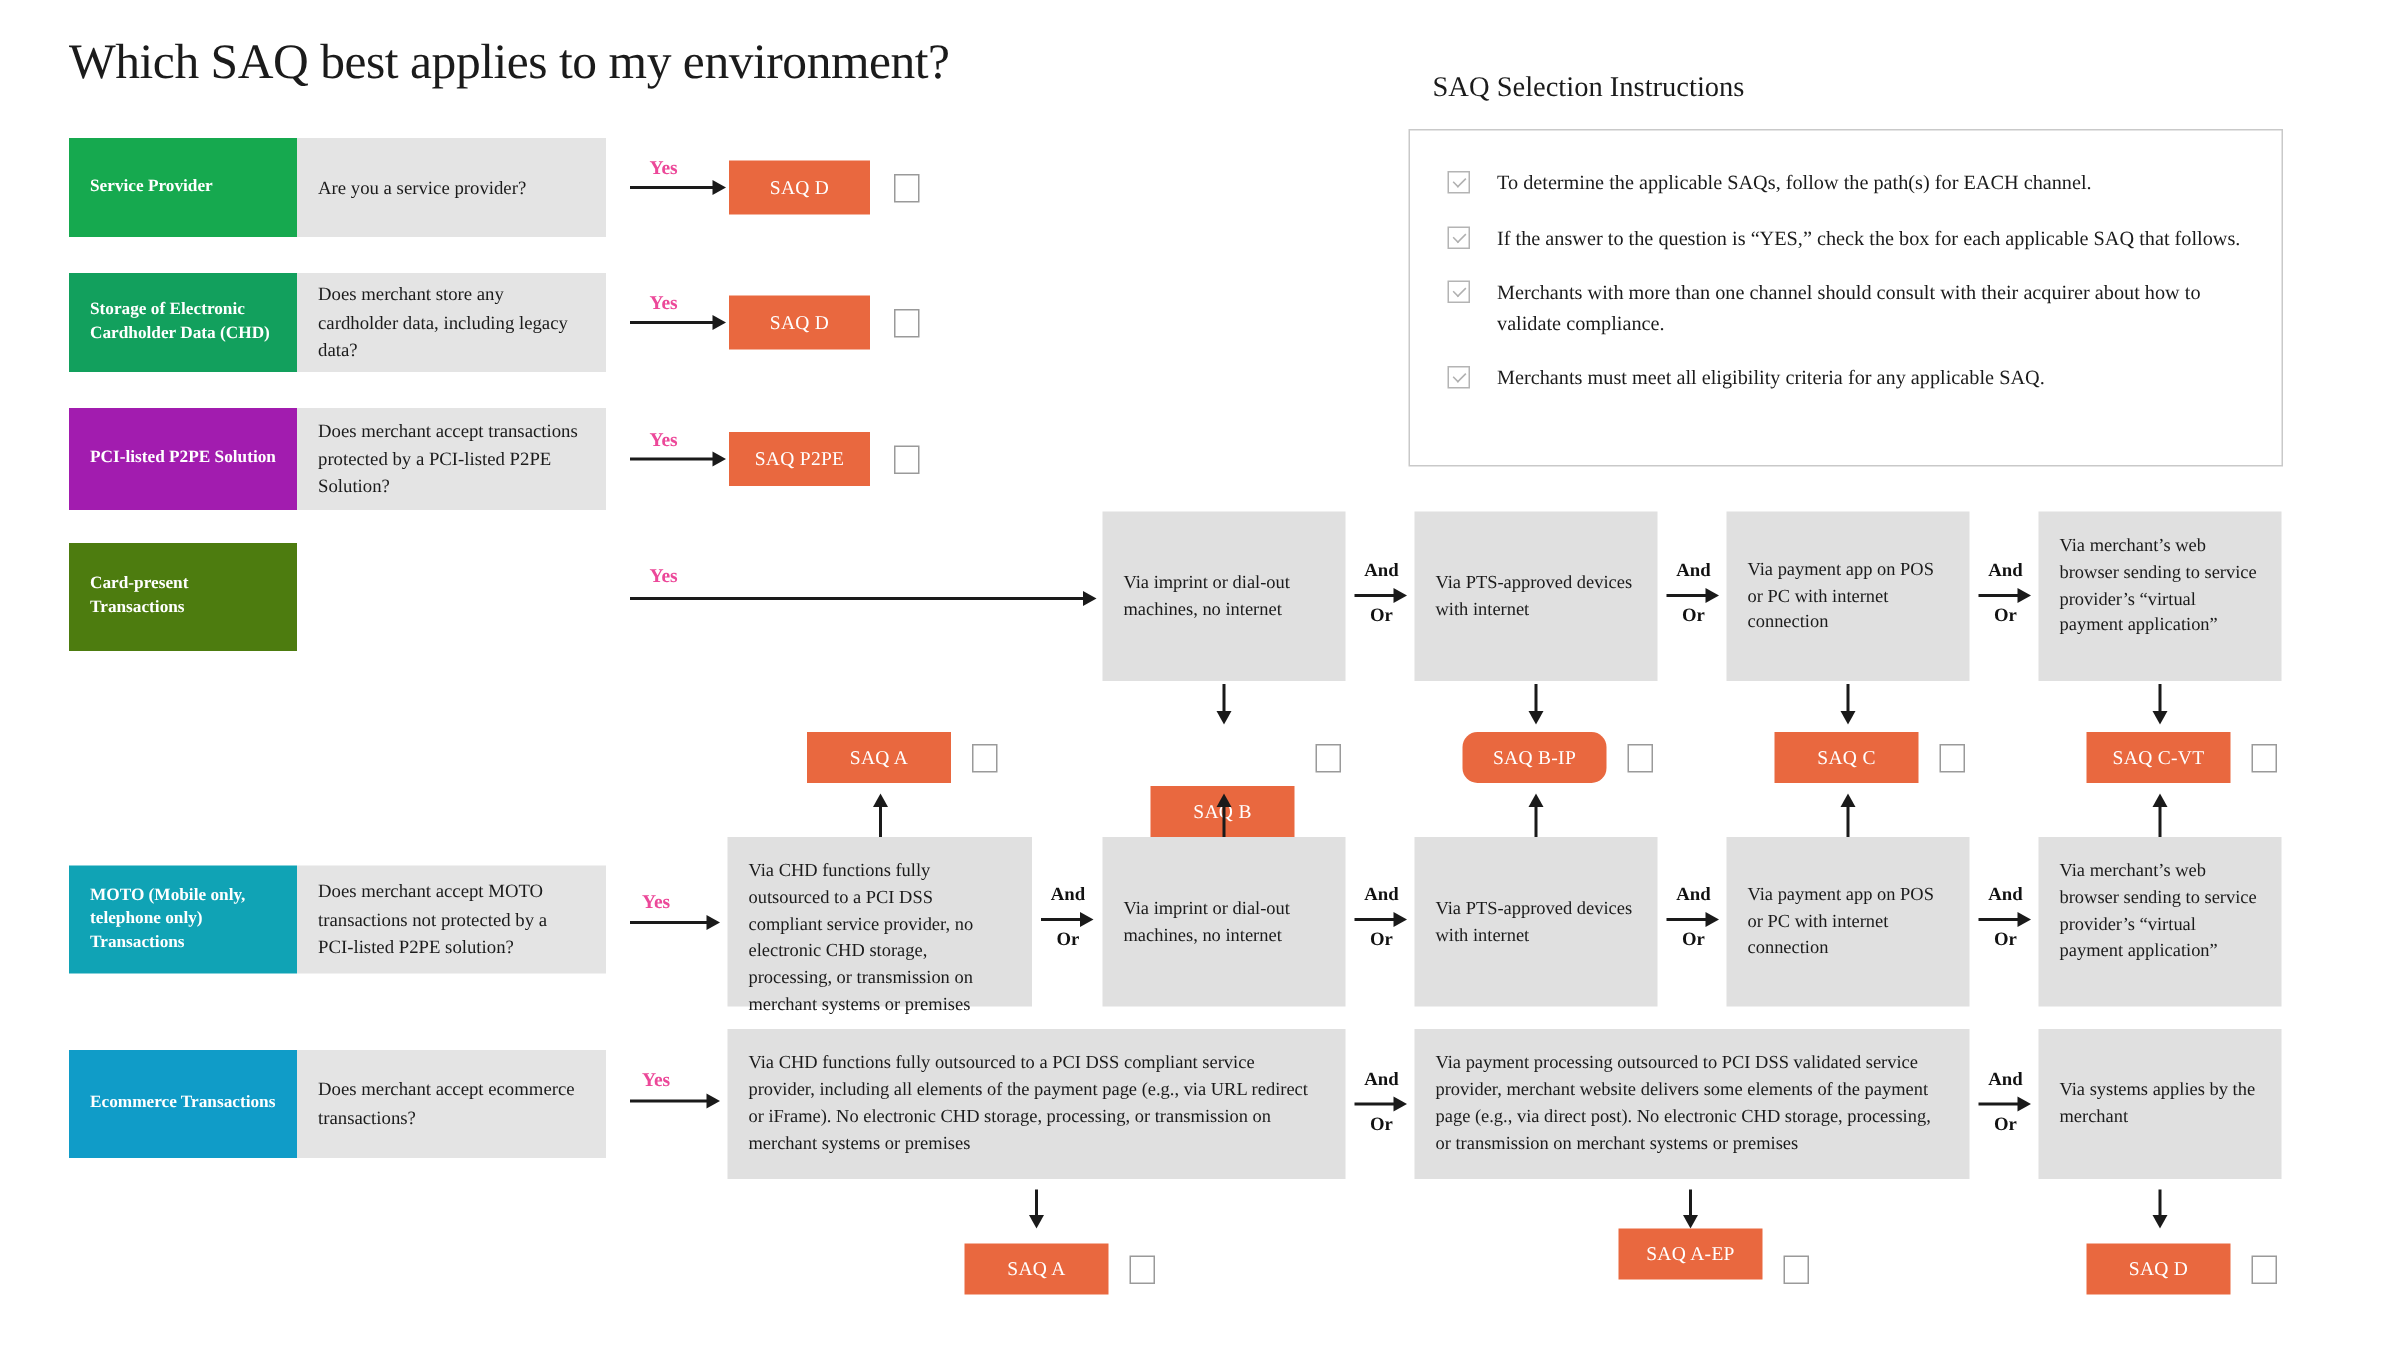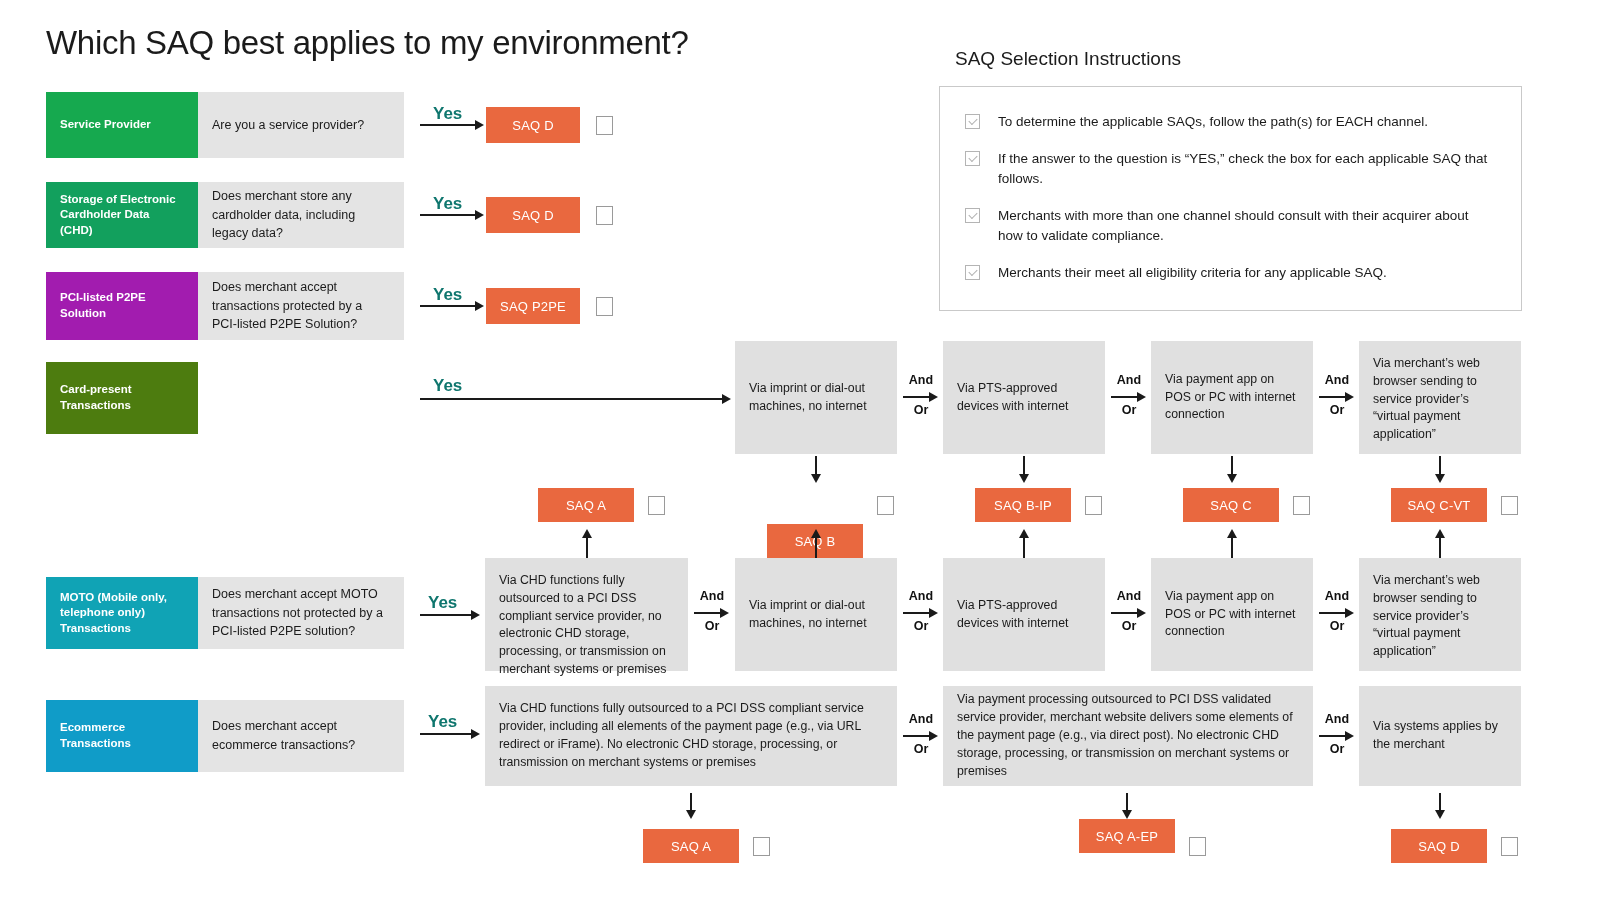--- a/index.html
+++ b/index.html
@@ -3,21 +3,21 @@
 <meta charset="utf-8">
 <style>
   * { box-sizing: border-box; margin: 0; padding: 0; }
   html, body {
     width: 1600px; height: 906px;
     background: #ffffff;
     font-family: "Liberation Sans", sans-serif;
     color: #1a1a1a;
     overflow: hidden;
   }
-  #stage { position: relative; width: 1355px; height: 906px; }
+  #stage { position: relative; width: 1355px; height: 906px; font-family: Liberation Serif, serif; }
 
   .page-title {
     position: absolute; left: 46px; top: 24px;
     font-size: 33px; font-weight: 400; letter-spacing: -0.3px;
     color: #1b1b1b; white-space: nowrap;
   }
 
   
   .instr-title {
     position: absolute; left: 955px; top: 48px;
@@ -70,21 +70,21 @@
 
   
   .gbox {
     position: absolute; background: #e0e0e0; color: #1b1b1b;
     font-size: 12.3px; line-height: 1.45;
     display: flex; align-items: center; padding: 0 14px;
   }
   .gbox.top { align-items: flex-start; padding-top: 14px; }
 
   
-  .yes-lbl { position: absolute; font-size: 17px; font-weight: bold; color: #0f766e; }
+  .yes-lbl { position: absolute; font-size: 13px; font-weight: bold; color: #ec4899; }
   .andor { position: absolute; font-size: 12.5px; font-weight: bold; color: #111; text-align: center; }
   .hline { position: absolute; height: 1.6px; background: #1a1a1a; }
   .vline { position: absolute; width: 1.6px; background: #1a1a1a; }
   .arrow-r {
     position: absolute; width: 0; height: 0;
     border-top: 5px solid transparent; border-bottom: 5px solid transparent;
     border-left: 9px solid #1a1a1a;
   }
   .arrow-d {
     position: absolute; width: 0; height: 0;
@@ -114,21 +114,21 @@
       <div class="instr-item">
         <span class="chk-sm"></span>
         <span class="instr-text">If the answer to the question is “YES,” check the box for each applicable SAQ that follows.</span>
       </div>
       <div class="instr-item">
         <span class="chk-sm"></span>
         <span class="instr-text">Merchants with more than one channel should consult with their acquirer about how to validate compliance.</span>
       </div>
       <div class="instr-item">
         <span class="chk-sm"></span>
-        <span class="instr-text">Merchants their meet all eligibility criteria for any applicable SAQ.</span>
+        <span class="instr-text">Merchants must meet all eligibility criteria for any applicable SAQ.</span>
       </div>
     </div>
   </div>
 
   <div class="qrow" style="top:92px; height:66px;border-radius:28px;">
     <div class="qlabel" style="background:#16a94f;">Service Provider</div>
     <div class="qtext">Are you a service provider?</div>
   </div>
   <div class="yes-lbl" style="left:433px; top:104px;">Yes</div>
   <div class="hline" style="left:420px; top:124px; width:57px;"></div>
@@ -191,21 +191,21 @@
   <div class="arrow-d" style="left:1227px; top:474px;"></div>
   <div class="vline" style="left:1439px; top:456px; height:22px;"></div>
   <div class="arrow-d" style="left:1435px; top:474px;"></div>
 
   <div class="saq" style="left:538px; top:488px; width:96px; height:34px;">SAQ A</div>
   <div class="chk-lg" style="left:648px; top:496px;"></div>
 
   <div class="saq" style="left:767px; top:488px; width:96px; height:34px;margin-top:36px;">SAQ B</div>
   <div class="chk-lg" style="left:877px; top:496px;"></div>
 
-  <div class="saq" style="left:975px; top:488px; width:96px; height:34px;">SAQ B-IP</div>
+  <div class="saq" style="left:975px; top:488px; width:96px; height:34px;border-radius:10px;">SAQ B-IP</div>
   <div class="chk-lg" style="left:1085px; top:496px;"></div>
 
   <div class="saq" style="left:1183px; top:488px; width:96px; height:34px;">SAQ C</div>
   <div class="chk-lg" style="left:1293px; top:496px;"></div>
 
   <div class="saq" style="left:1391px; top:488px; width:96px; height:34px;">SAQ C-VT</div>
   <div class="chk-lg" style="left:1501px; top:496px;"></div>
 
   <div class="arrow-u" style="left:582px; top:529px;"></div>
   <div class="vline" style="left:586px; top:538px; height:20px;"></div>

